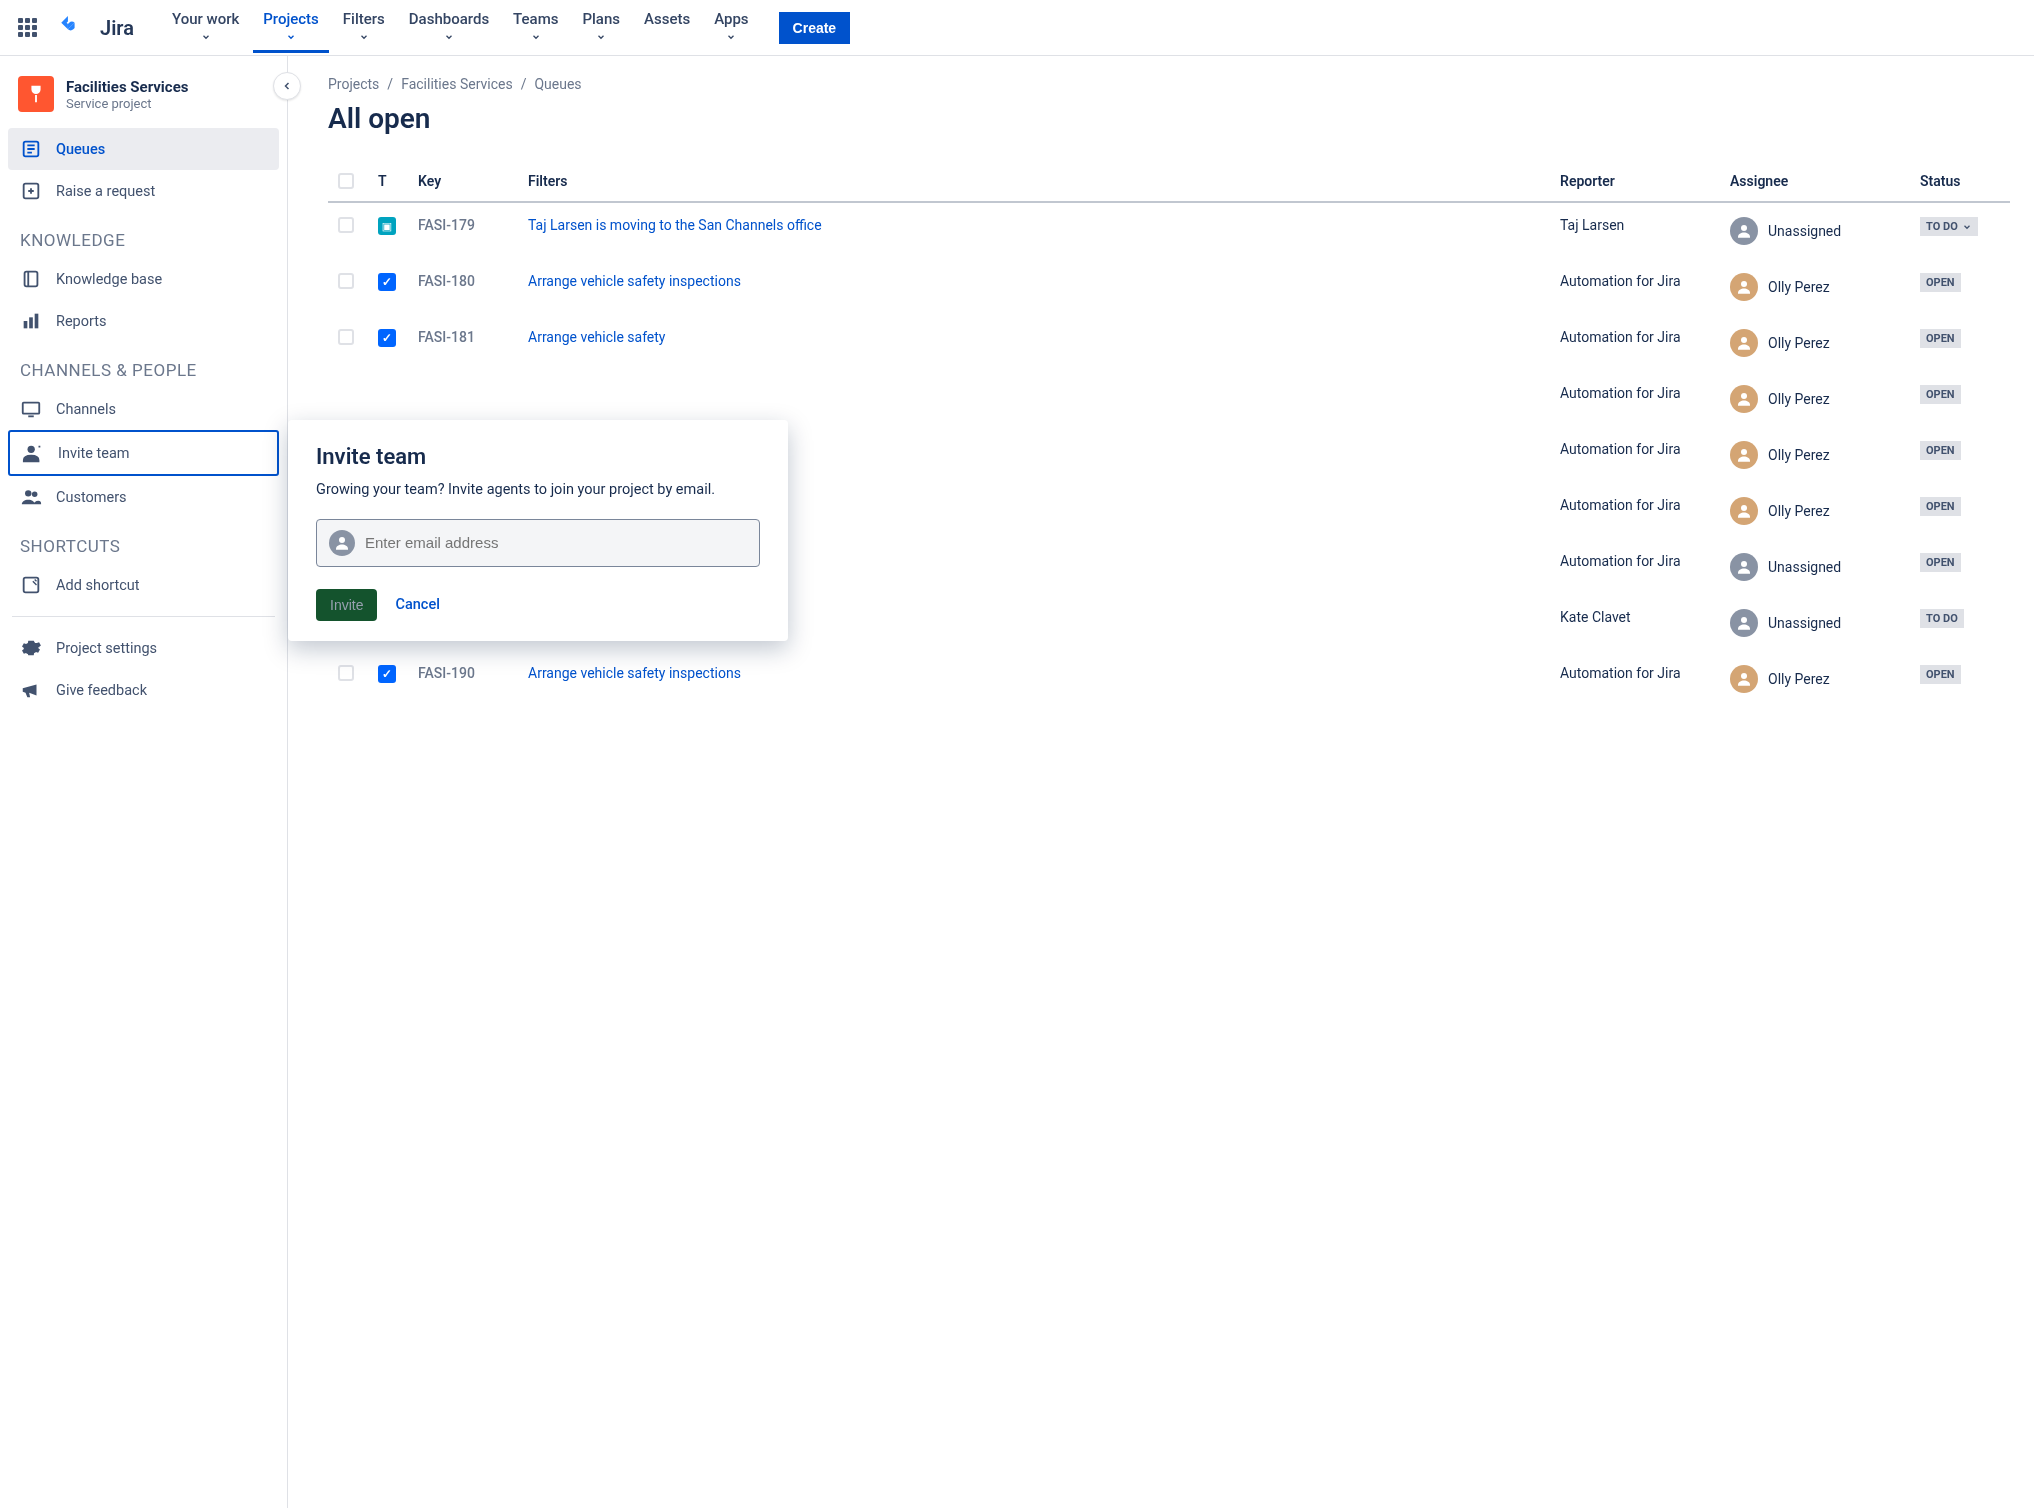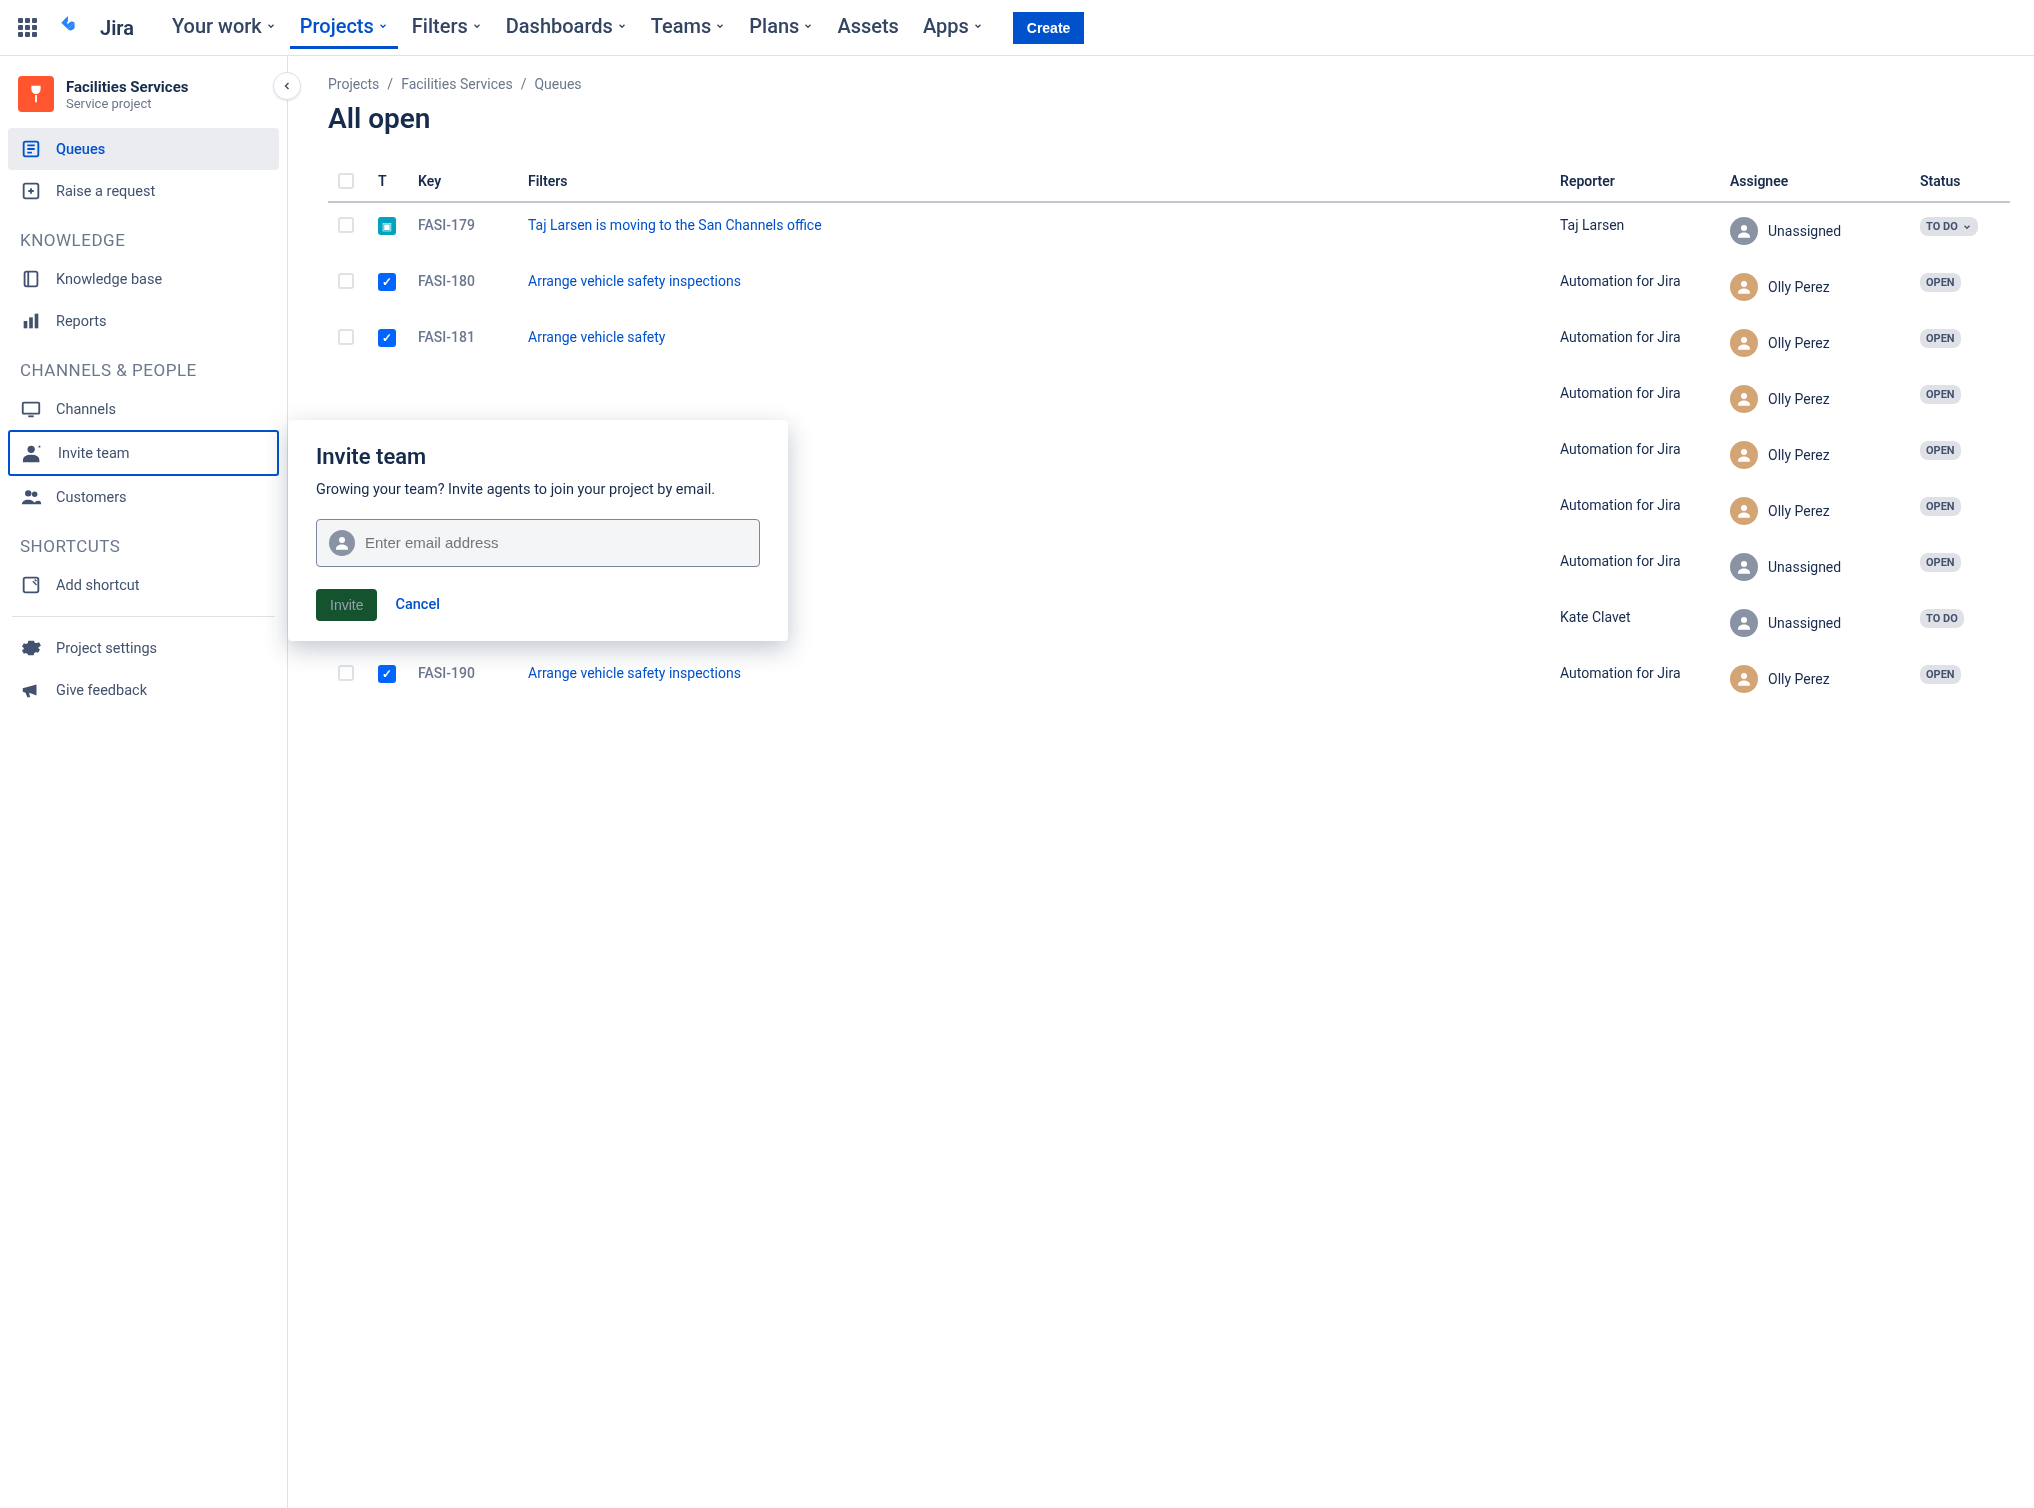--- a/index.html
+++ b/index.html
@@ -5,21 +5,21 @@
 * { box-sizing: border-box; margin: 0; padding: 0; }
 body { font-family: -apple-system, BlinkMacSystemFont, "Segoe UI", Roboto, sans-serif; color: #172B4D; background: #fff; }
 
 
 .topnav { height: 56px; border-bottom: 1px solid #DFE1E6; display: flex; align-items: center; padding: 0 16px; gap: 8px; }
 .app-switcher { width:24px; height:24px; display:grid; grid-template-columns:repeat(3,5px); grid-template-rows:repeat(3,5px); gap:2px; padding:2px; margin-right:8px;}
 .app-switcher span { background:#42526E; border-radius:1px;}
 .jira-logo { display:flex; align-items:center; gap:20px; font-weight:600; font-size:20px; color:#253858; margin-right:20px;}
 .jira-mark { width:24px; height:24px; }
 .nav-items { display:flex; gap:4px; }
-.nav-item { padding:8px 10px; font-size:20px; color:#344563; font-weight:500; display:flex; align-items:center; gap:4px; cursor:pointer; border-bottom:3px solid transparent;}
+.nav-item { padding:8px 10px; font-size:15px; color:#344563; font-weight:500; display:flex; align-items:center; gap:4px; cursor:pointer; border-bottom:3px solid transparent;flex-direction:column;}
 .nav-item.active { color:#0052CC; border-bottom:3px solid #0052CC;}
 .chevron-down { width:10px; height:10px; }
 .create-btn { margin-left:12px; background:#0052CC; color:#fff; border:none; padding:8px 14px; font-size:14px; font-weight:600; border-radius:0; cursor:pointer;}
 
 
 .layout { display:flex; }
 .sidebar { width:288px; min-height:calc(100vh - 56px); border-right:1px solid #DFE1E6; padding:16px 8px 16px 8px; position:relative;}
 .collapse-btn { position:absolute; right:-14px; top:16px; width:28px; height:28px; border-radius:50%; background:#fff; border:1px solid #DFE1E6; display:flex; align-items:center; justify-content:center; cursor:pointer; box-shadow:0 1px 2px rgba(0,0,0,0.1);}
 .project-header { display:flex; gap:12px; padding:4px 10px 16px 10px; align-items:center;}
 .project-icon { width:36px; height:36px; background:#FF5630; border-radius:4px; display:flex; align-items:center; justify-content:center;}
@@ -49,21 +49,21 @@
 .type-sub { background:#00A3BF;}
 .type-sub::after{ content:"▣"; color:#fff; font-size:11px;}
 .type-warn { background:#FF991F;}
 .type-warn::after { content:"!"; color:#fff; font-size:12px; font-weight:700;}
 .key { color:#6B778C; font-weight:500;}
 .summary-link { color:#0052CC; cursor:pointer;}
 .assignee-cell { display:flex; align-items:center; gap:10px;}
 .avatar { width:28px; height:28px; border-radius:50%; background:#8993A4; display:flex; align-items:center; justify-content:center;}
 .avatar.person { background:#D4A574;}
 .avatar svg { width:18px; height:18px; fill:#fff;}
-.status-badge { background:#DFE1E6; color:#42526E; font-size:11px; font-weight:700; padding:3px 6px; border-radius:8px; display:inline-flex; align-items:center; gap:4px;}
+.status-badge { background:#DFE1E6; color:#42526E; font-size:11px; font-weight:700; padding:3px 6px; border-radius:0; display:inline-flex; align-items:center; gap:4px;}
 
 
 .invite-popover { position:absolute; left:0; top:364px; width:500px; background:#fff; border-radius:4px; box-shadow:0 8px 24px rgba(9,30,66,0.25); padding:24px 28px 20px 28px; z-index:10;}
 .invite-popover h2 { font-size:22px; font-weight:600; margin-bottom:10px;}
 .invite-popover p { font-size:14.5px; color:#172B4D; margin-bottom:18px; line-height:1.5;}
 .email-input { display:flex; align-items:center; gap:10px; border:1px solid #7A869A; border-radius:4px; background:#F4F5F7; padding:10px 12px;}
 .email-input input { border:none; background:transparent; font-size:15px; flex:1; outline:none; color:#6B778C;}
 .popover-actions { display:flex; gap:18px; margin-top:22px; align-items:center;}
 .invite-btn { background:#14532d; color:#97A0AF; border:none; padding:8px 14px; font-size:14px; font-weight:500; border-radius:4px;}
 .cancel-link { color:#0052CC; font-weight:500; font-size:14.5px; cursor:pointer;}

